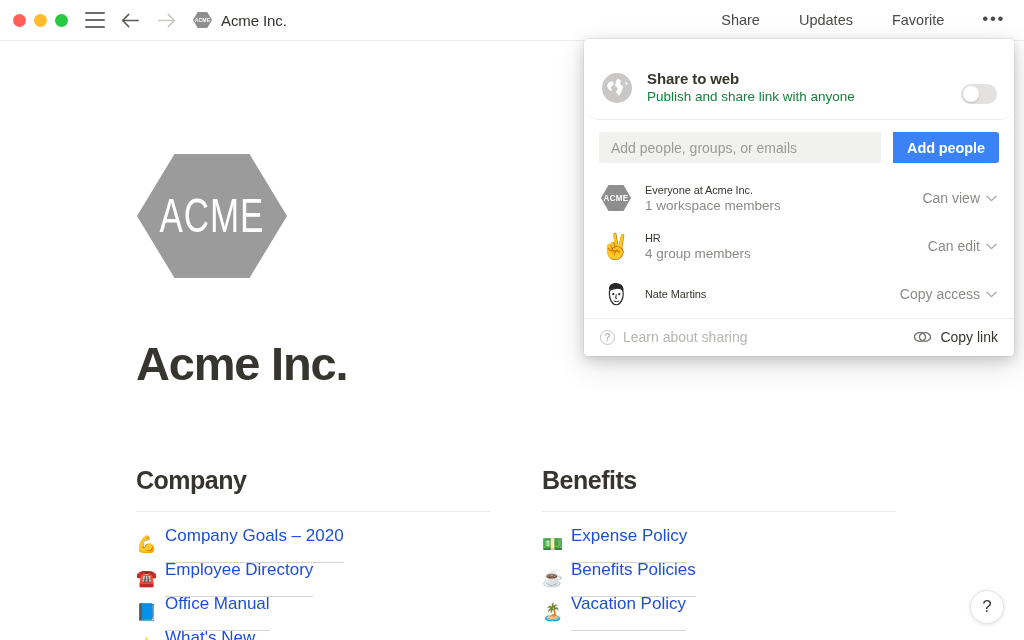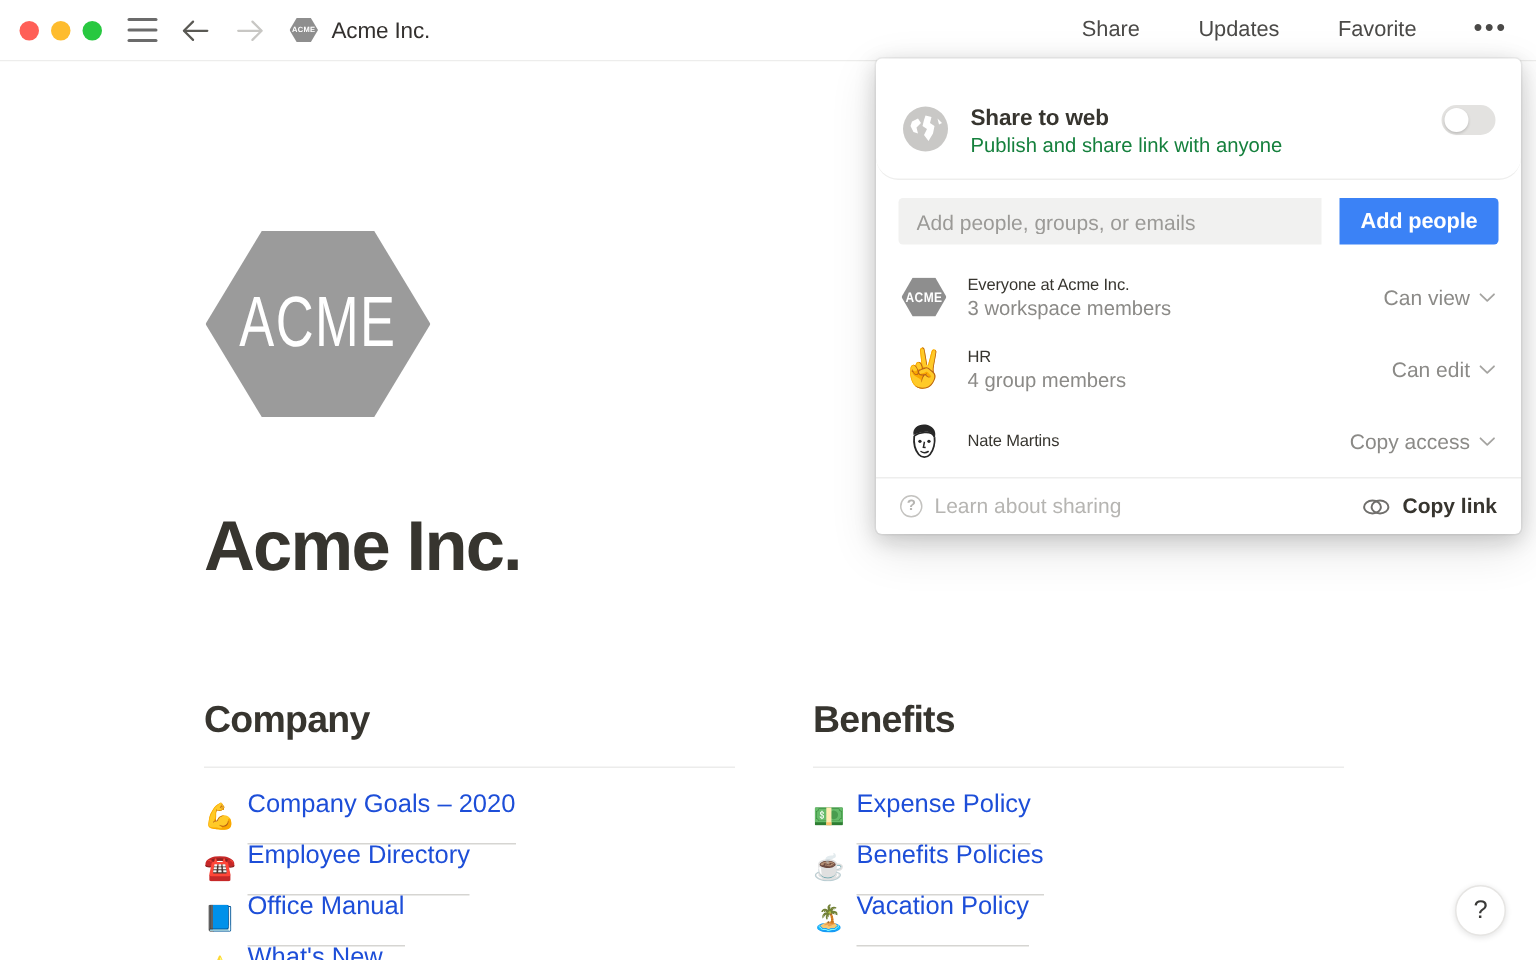--- a/index.html
+++ b/index.html
@@ -100,21 +100,21 @@
   }
 
   
   .popup{
     position:absolute; left:584px; top:39px; width:430px;
     background:#ffffff; border-radius:4px;
     box-shadow:0 0 0 1px rgba(15,15,15,.05), 0 4px 14px rgba(15,15,15,.18), 0 10px 32px rgba(15,15,15,.12);
     overflow:hidden;
   }
   .pp-row-web{
-    display:flex; align-items:flex-start; padding:31px 17px 15px 17px;
+    display:flex; align-items:flex-end; padding:31px 17px 15px 17px;
     border-bottom:1px solid #eeeeed;
     border-radius:15px;
   }
   .globe{ width:32px; height:32px; flex:0 0 32px; margin-right:14px; }
   .web-txt{ flex:1; }
   .web-title{ font-size:15px; color:#37352f; font-weight:700; letter-spacing:-.1px; }
   .web-sub{ font-size:13.5px; color:#15803d; margin-top:2px; }
   .toggle{
     width:36px; height:20px; border-radius:10px; background:#e3e2e0;
     position:relative; flex:0 0 36px; cursor:pointer;
@@ -163,22 +163,22 @@
   .pp-footer{
     display:flex; align-items:center; padding:10px 16px 11px 16px;
     border-top:1px solid #eeeeed;
   }
   .learn{ display:flex; align-items:center; gap:8px; font-size:14px; color:#b6b5b2; cursor:pointer; }
   .qmark{
     width:15px; height:15px; border-radius:50%; border:1.3px solid #c4c3c0;
     color:#b6b5b2; font-size:10px; display:flex; align-items:center; justify-content:center;
     font-weight:700;
   }
-  .copy{ margin-left:auto; display:flex; align-items:flex-end; gap:8px;
-    font-size:14px; color:#37352f; font-weight:700; cursor:pointer; }
+  .copy{ margin-left:auto; display:flex; align-items:center; gap:8px;
+    font-size:14px; color:#37352f; font-weight:400; cursor:pointer; }
 </style>
 </head>
 <body>
 
 <div class="titlebar">
   <div class="traffic">
     <span class="light red"></span>
     <span class="light yellow"></span>
     <span class="light green"></span>
   </div>
@@ -300,21 +300,21 @@
   </div>
 
   <div class="pp-person">
     <div class="pavatar">
       <div class="pav-hex">
         <span>ACME</span>
       </div>
     </div>
     <div class="pinfo">
       <div class="pname">Everyone at Acme Inc.</div>
-      <div class="psub">3 workspace members</div>
+      <div class="psub">1 workspace members</div>
     </div>
     <div class="pperm">
       <span>Can view</span>
       <svg width="11" height="7" viewBox="0 0 11 7">
         <path d="M1 1.2 L5.5 5.6 L10 1.2" fill="none" stroke="#a5a4a1" stroke-width="1.2" stroke-linecap="round" stroke-linejoin="round"></path>
       </svg>
     </div>
   </div>
 
   <div class="pp-person">

